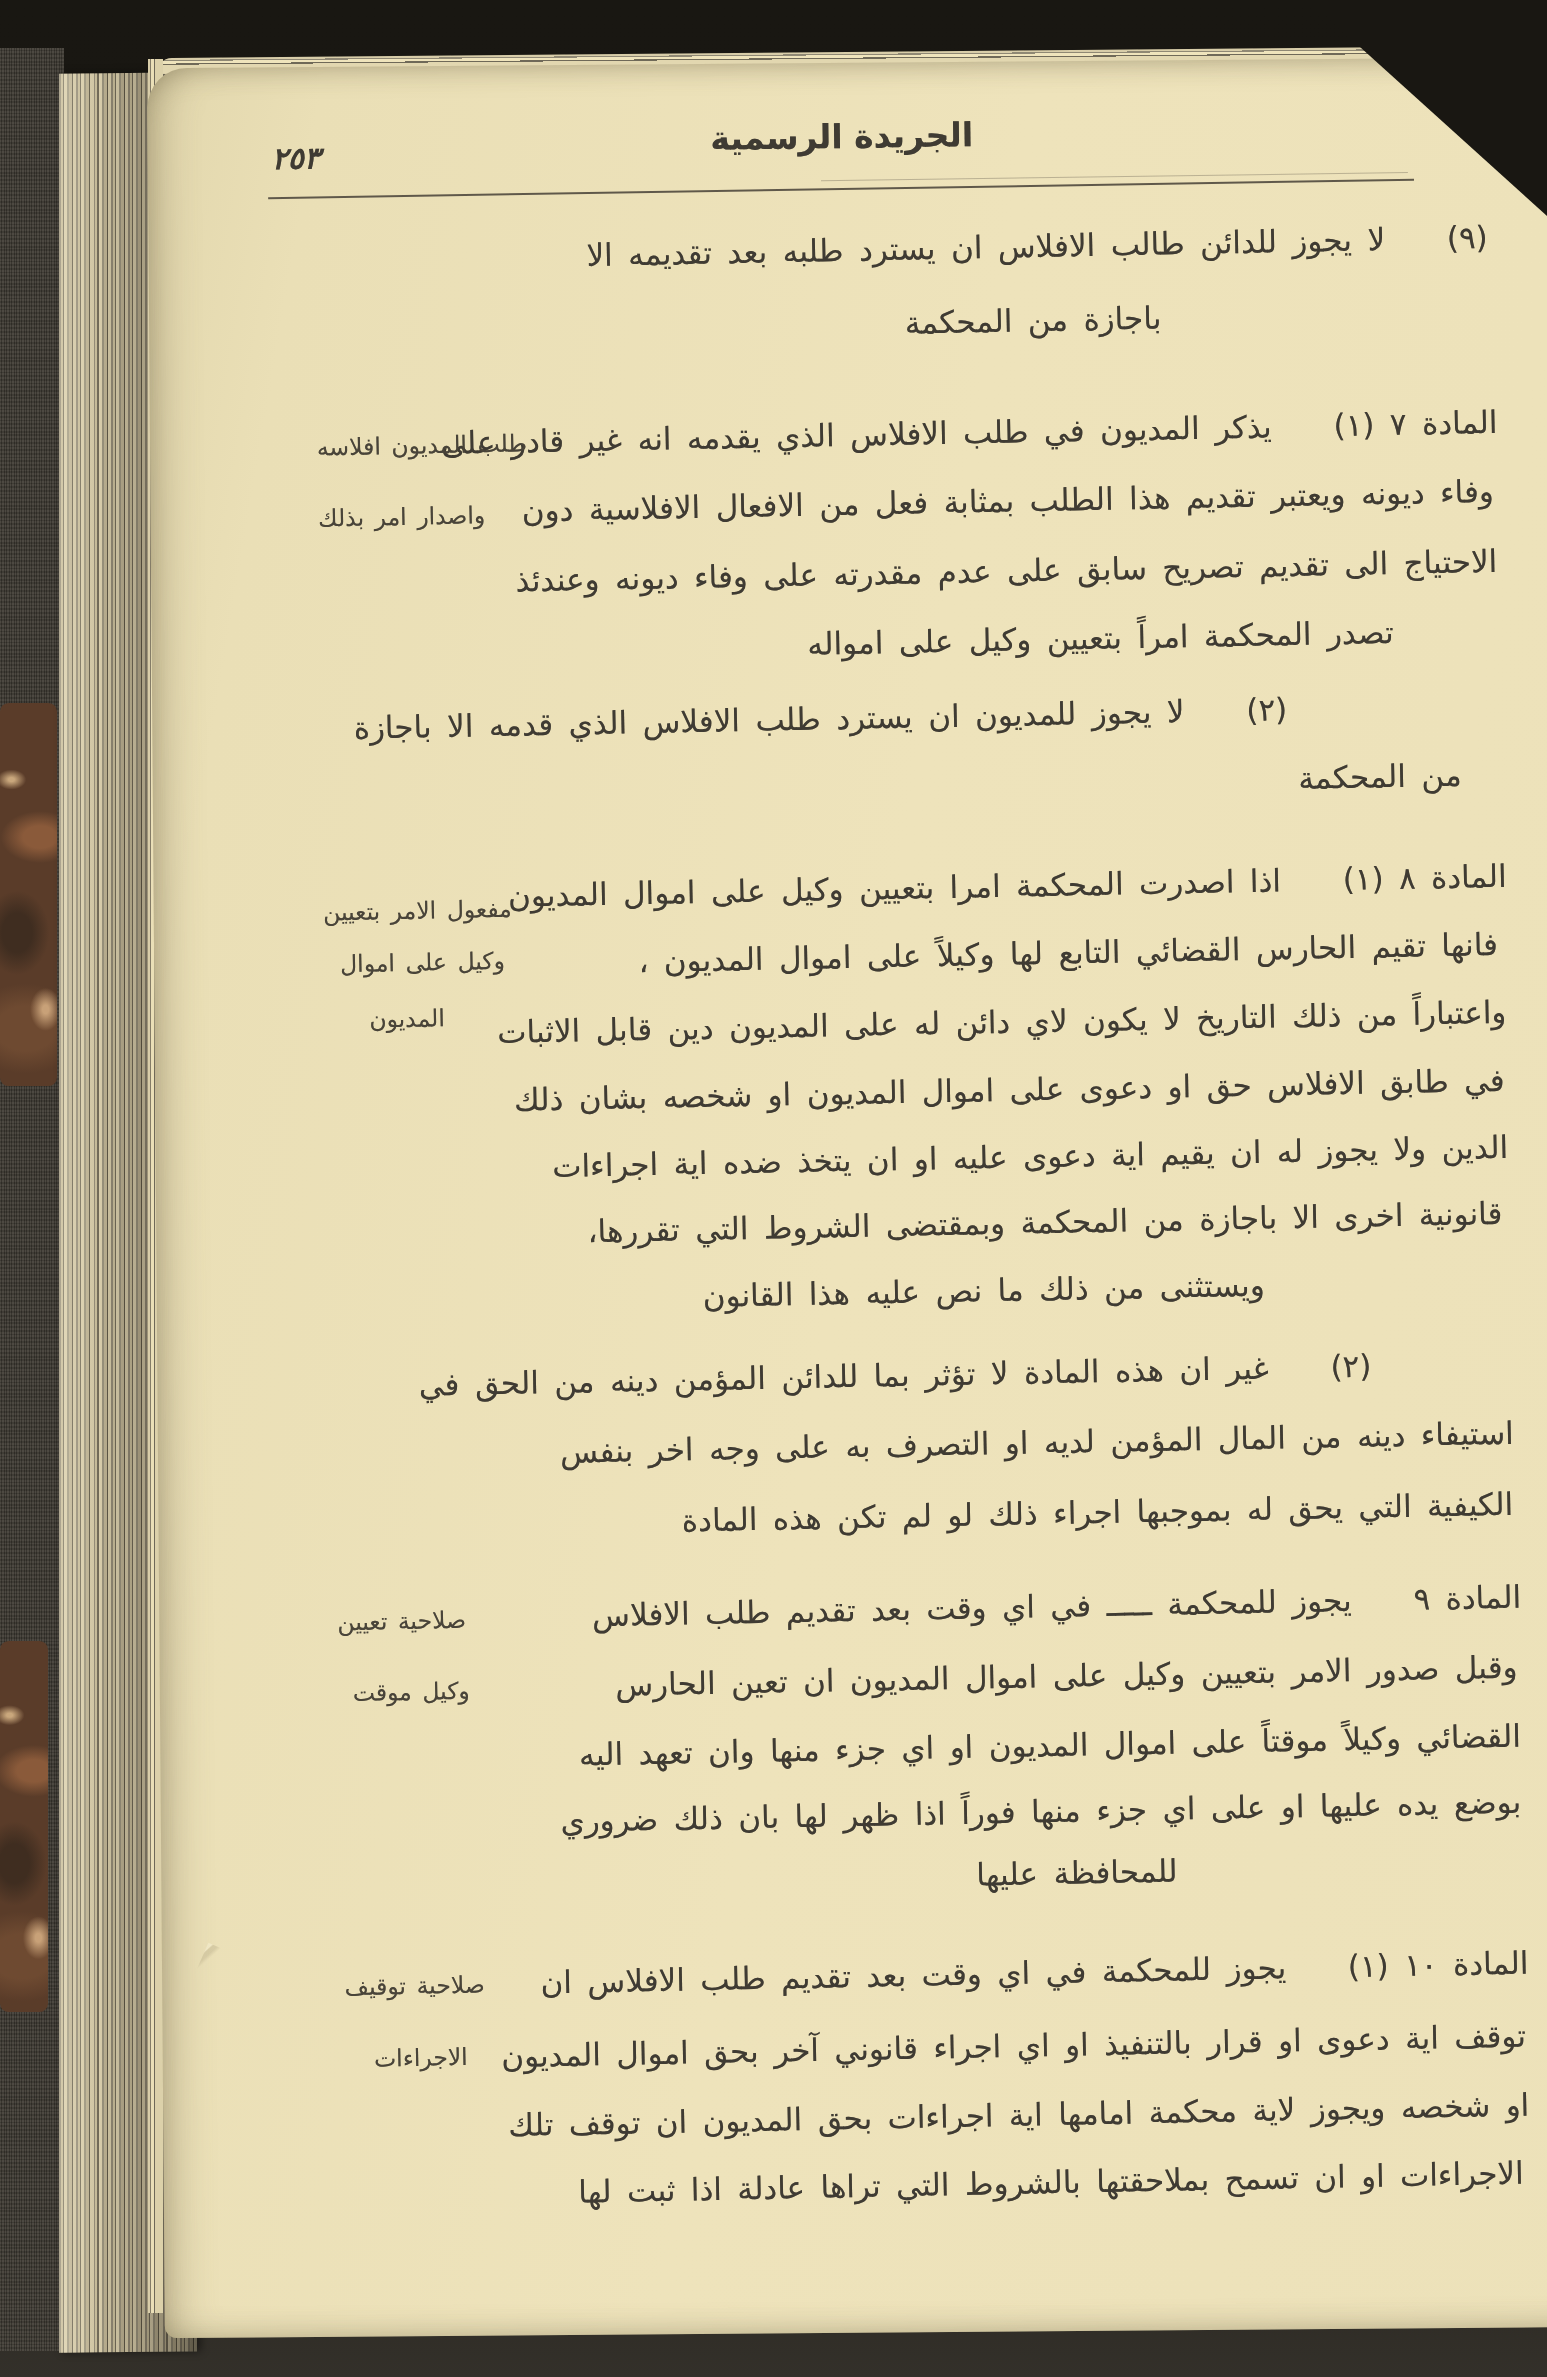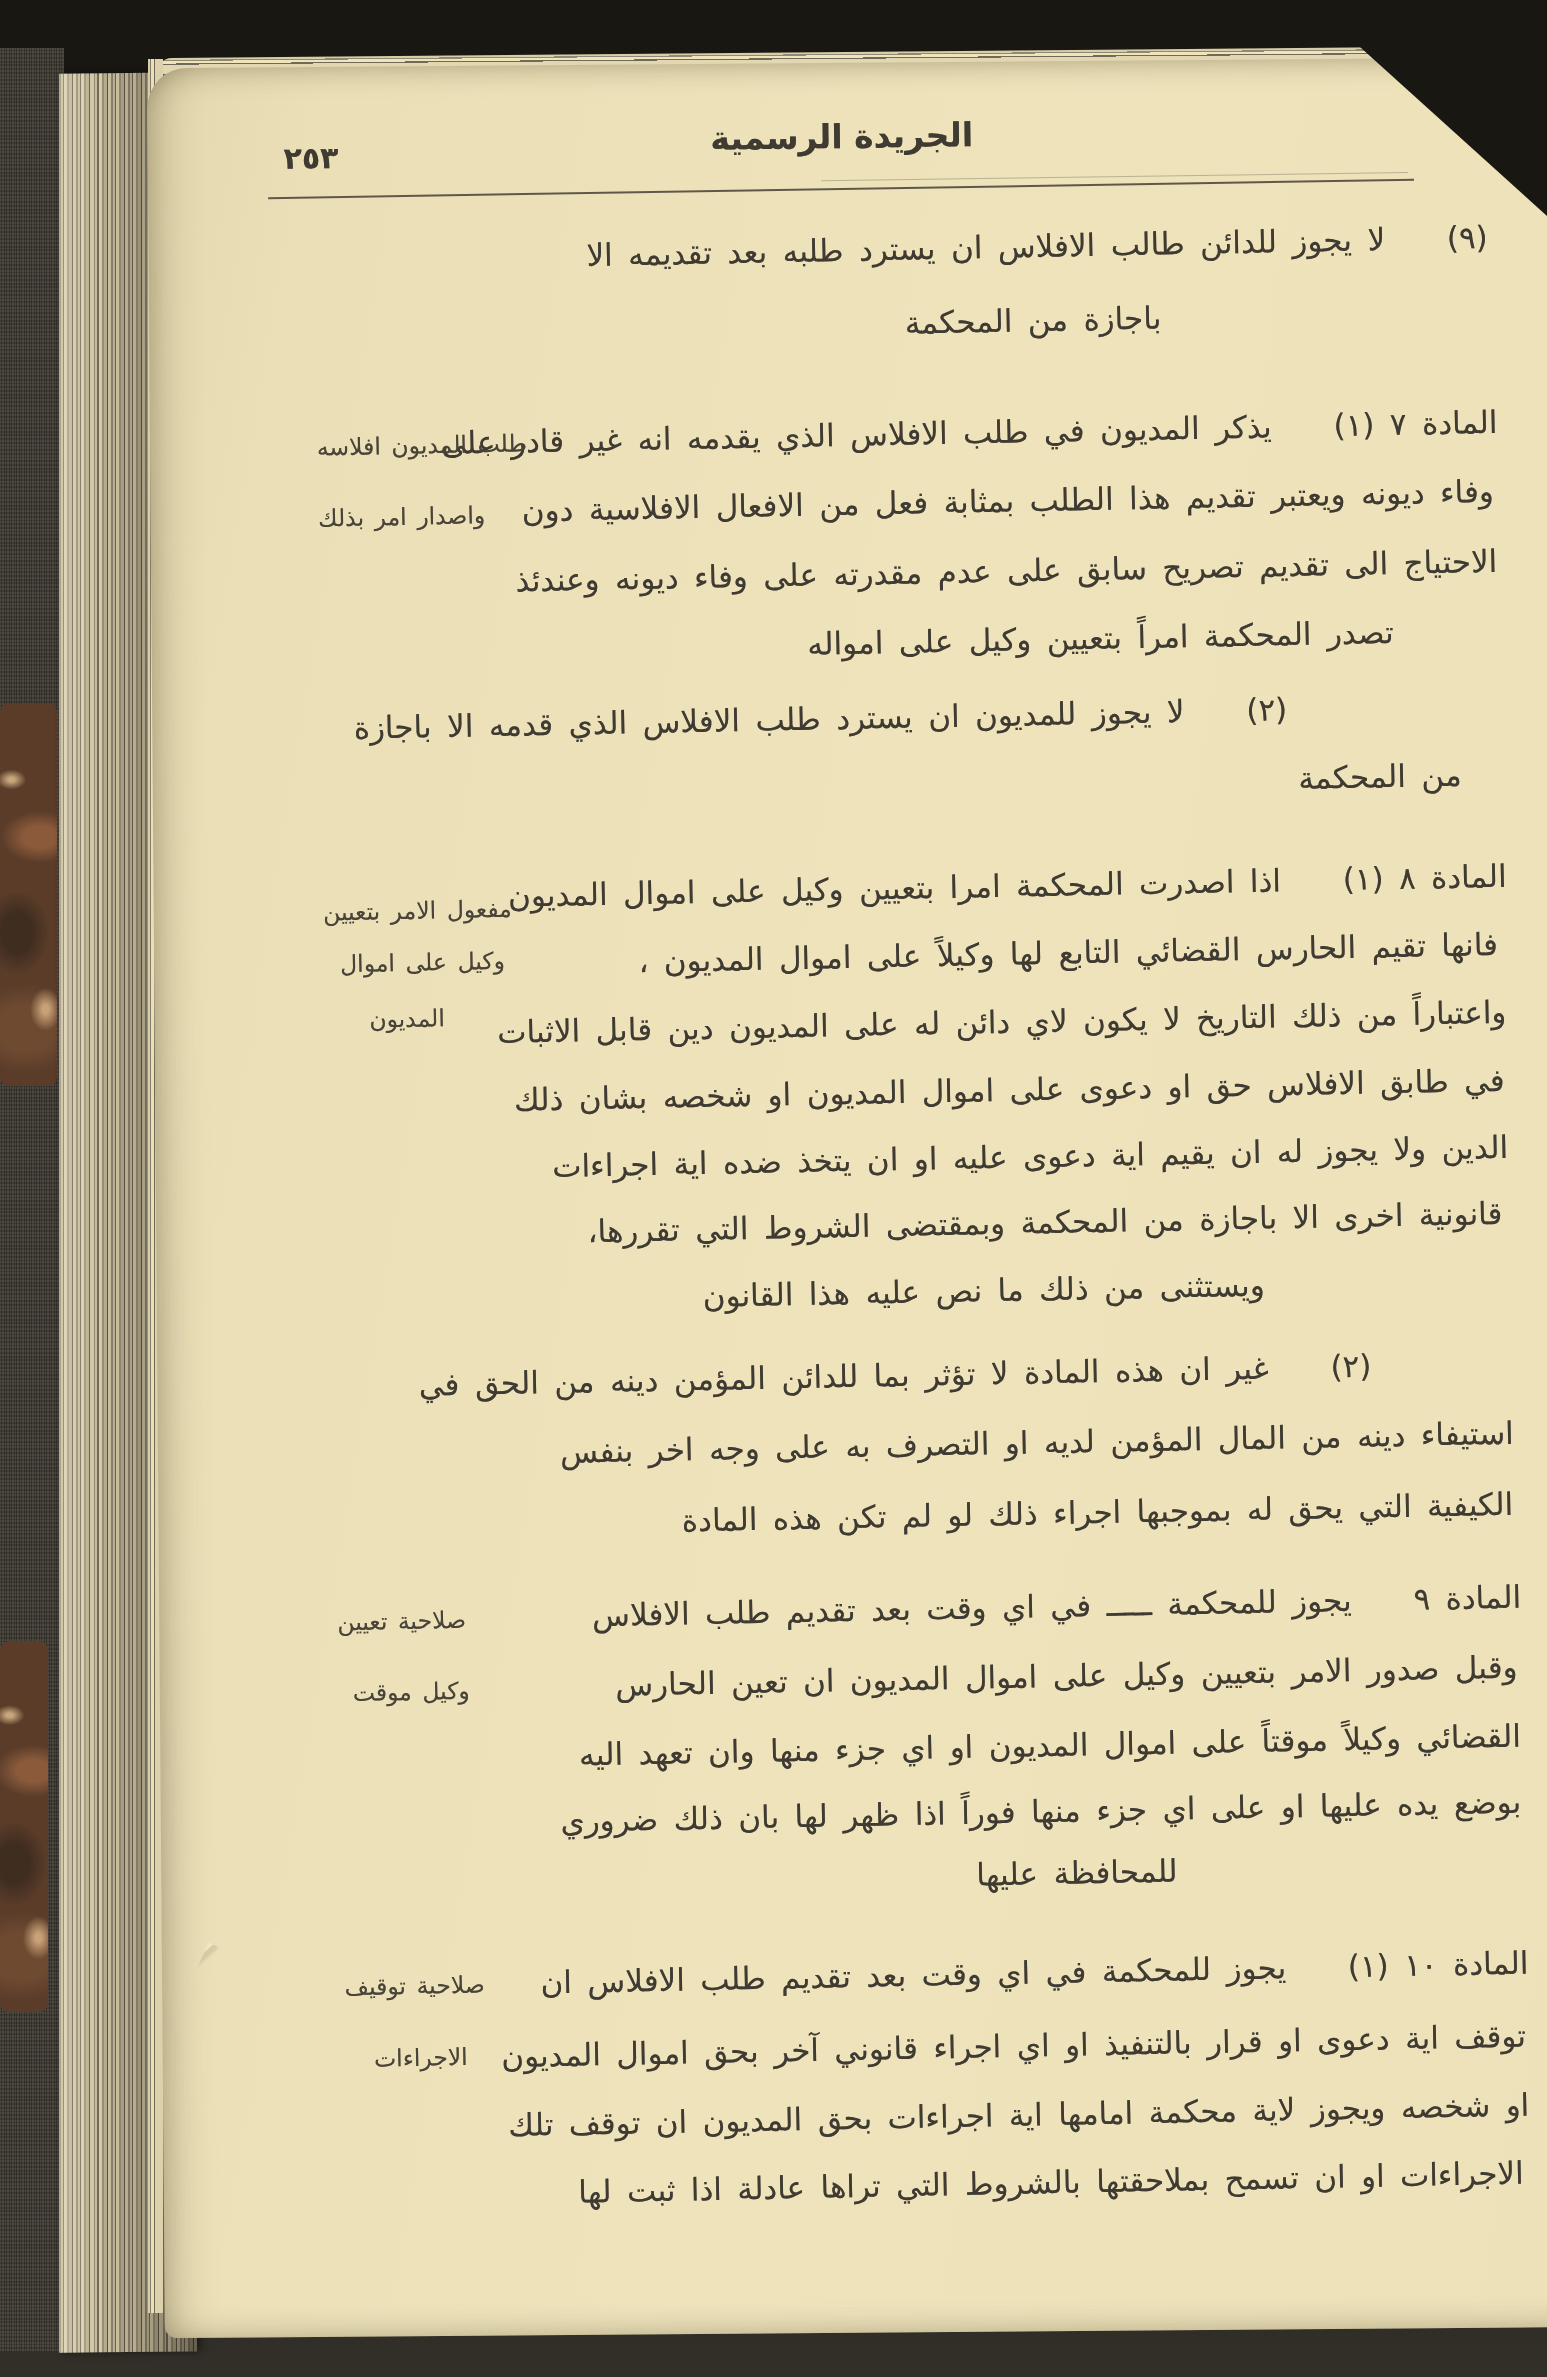--- a/index.html
+++ b/index.html
@@ -100,21 +100,21 @@
   <div class="edges"></div>
   <div class="stack-top"></div>
   <div class="stack-left"></div>
 
   <div class="page">
     <div class="crease"></div>
   </div>
   <div class="curl"></div>
 
   <div class="head-layer">
-    <div class="ink pagenum" style="left:284px;top:125px;">٢٥٣</div>
+    <div class="ink pagenum" style="left:272px;top:125px;font-style:italic;">٢٥٣</div>
     <div class="ink title" style="left:711px;top:109px;">الجريدة الرسمية</div>
     <div class="rule"></div>
     <div class="rule2"></div>
   </div>
 
   <div class="text-layer">
 
     <div class="ink bl" style="top:213px;right:65px;">(٩)&nbsp;&nbsp;&nbsp; لا يجوز للدائن طالب الافلاس ان يسترد طلبه بعد تقديمه الا</div>
     <div class="ink bl" style="top:287px;right:393px;">باجازة من المحكمة</div>
 

